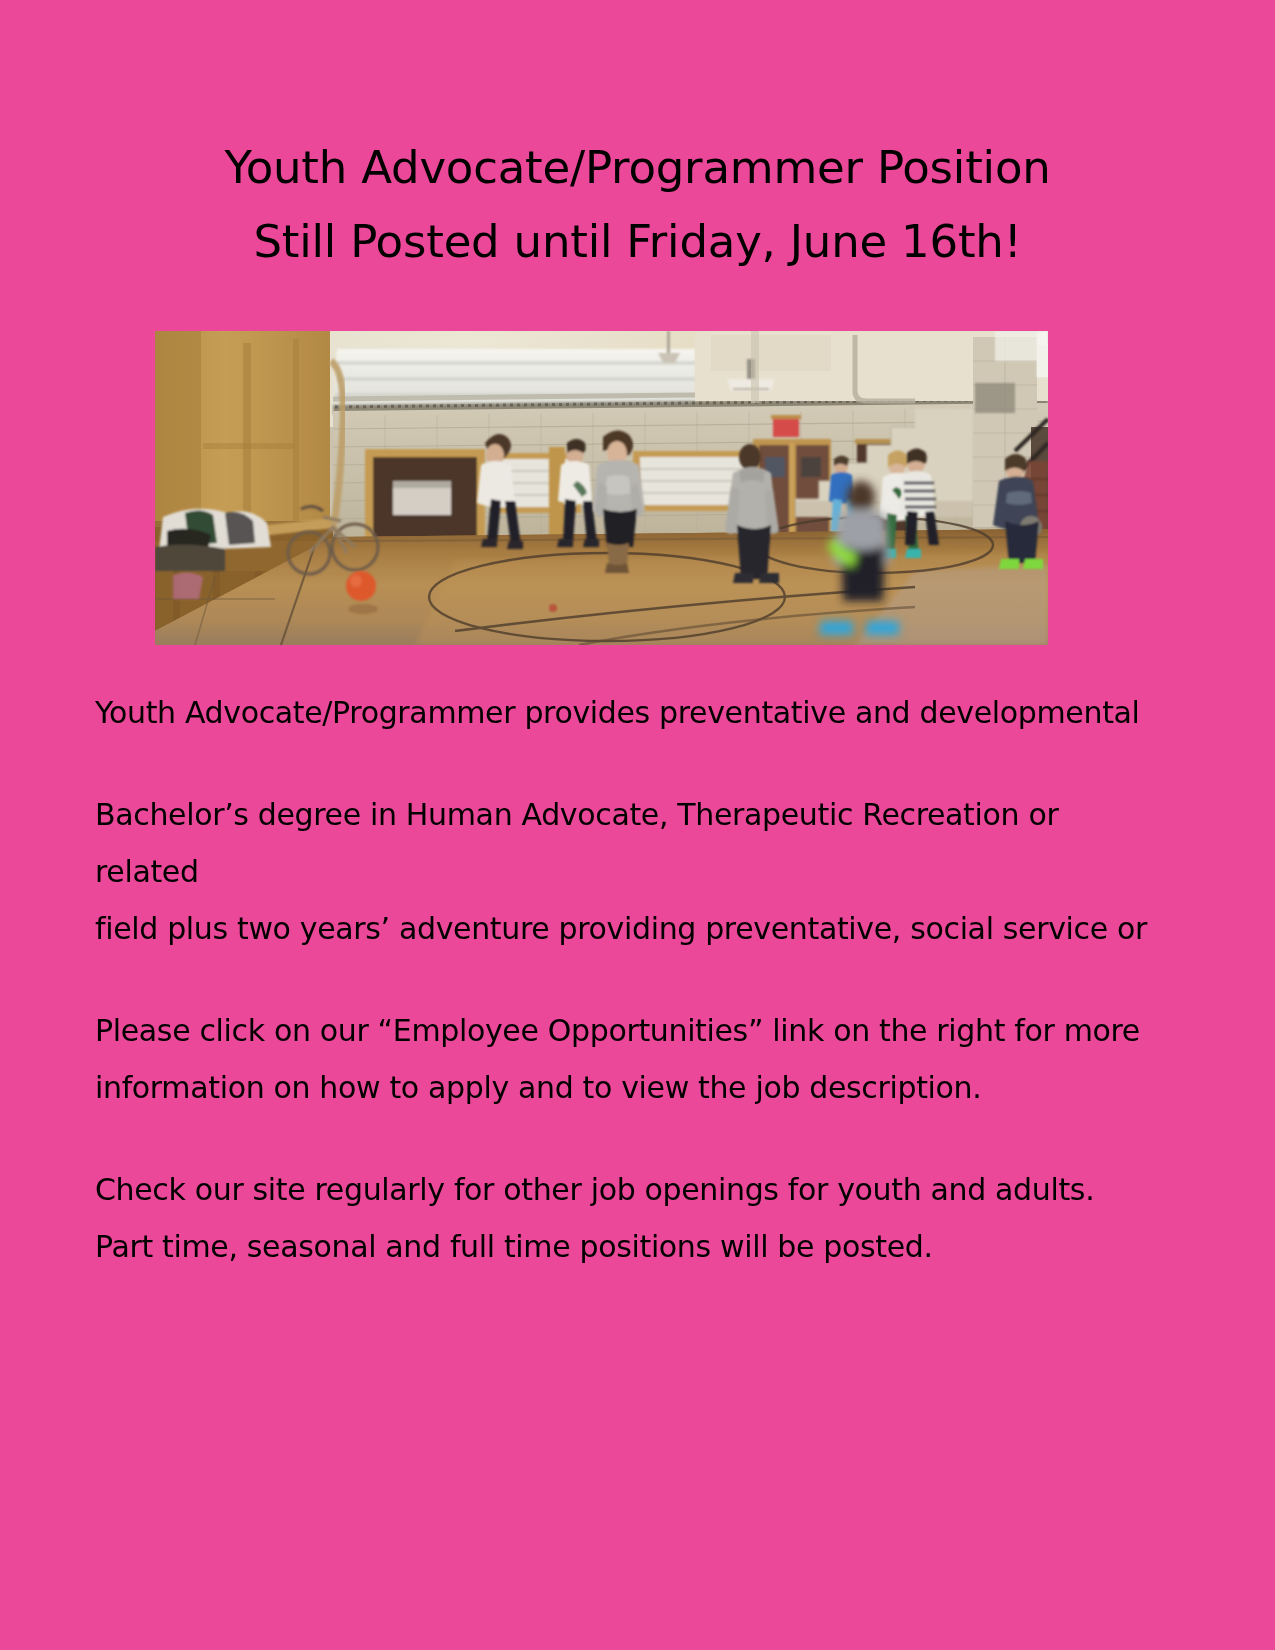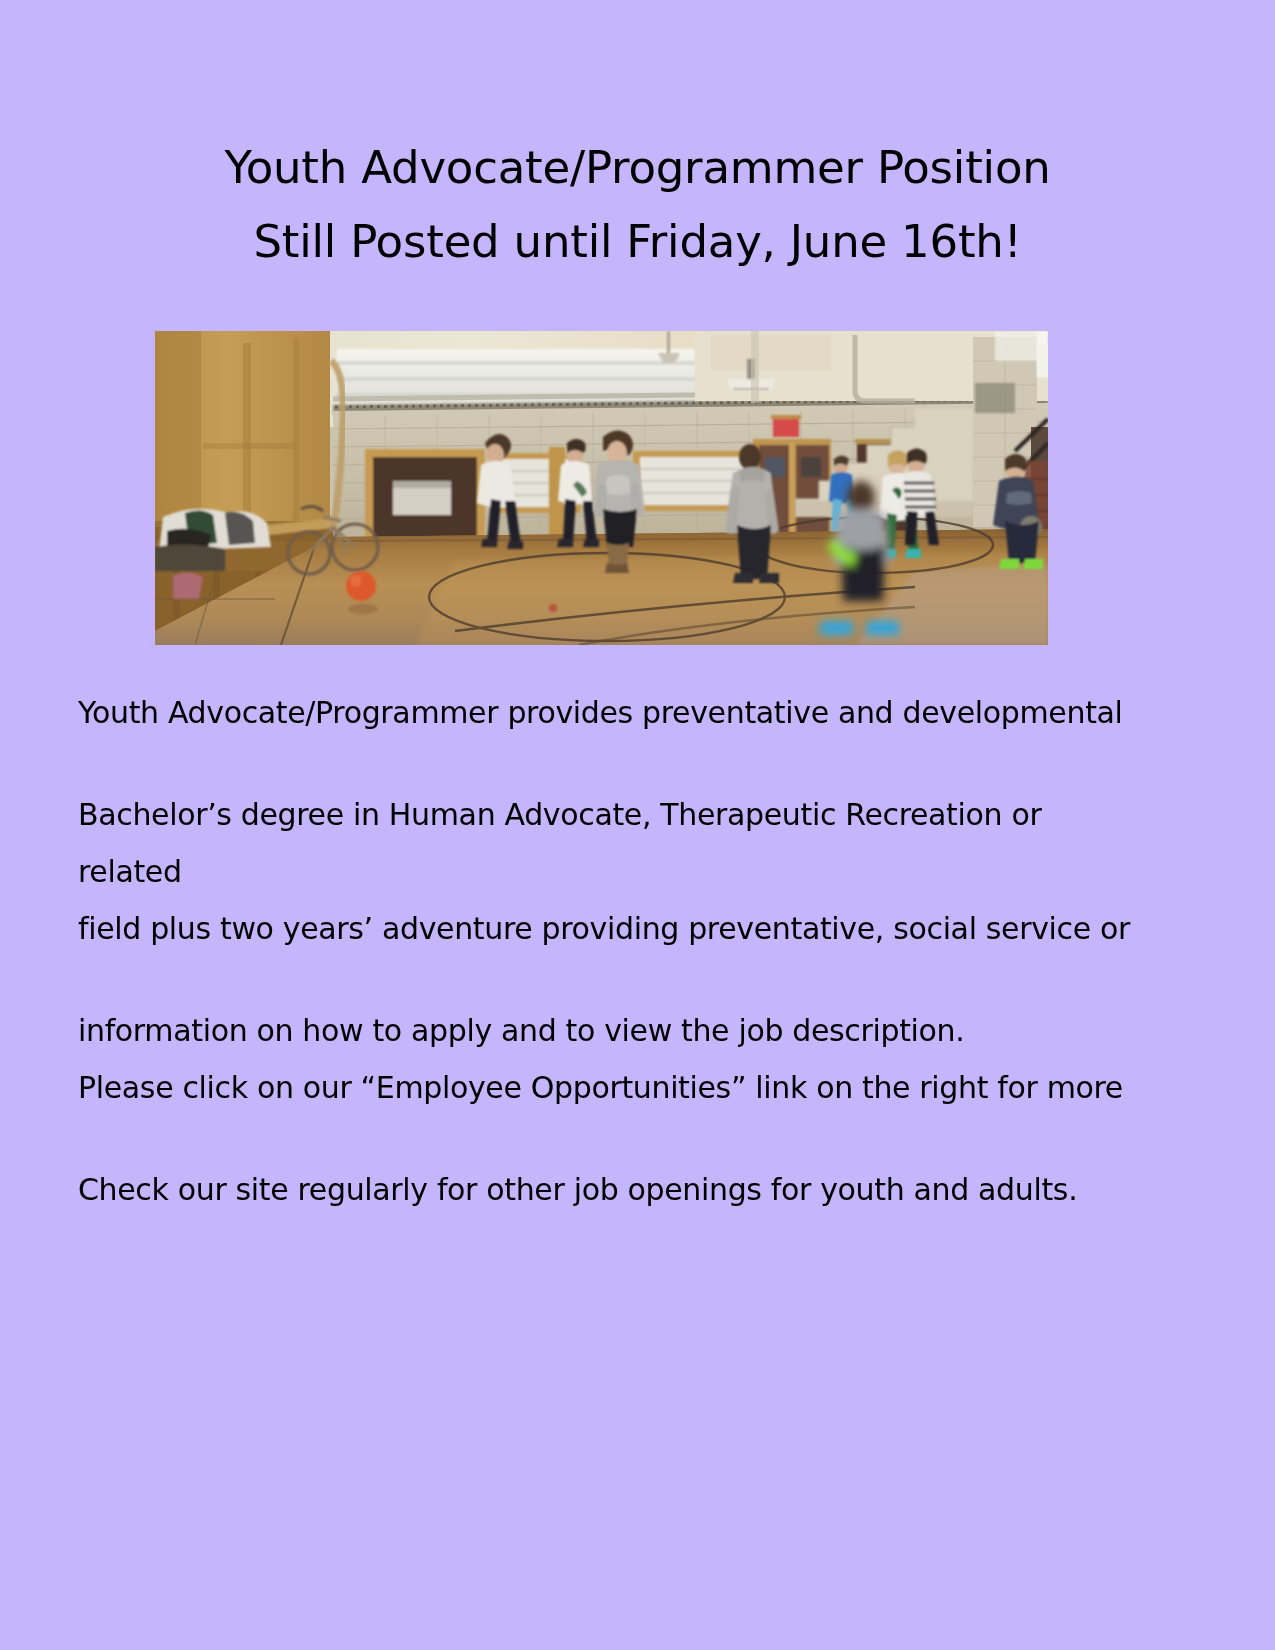--- a/index.html
+++ b/index.html
@@ -12,21 +12,21 @@
     height: 1650px;
     position: relative;
     font-family: "Liberation Sans", sans-serif;
     color: #000000;
     overflow: hidden;
   }
 
   .flyer {
     position: absolute;
     inset: 0;
-    background: #c4b5fd;
+    background: #ec4899;
     text-decoration: underline;
   }
 
   
   .heading-block {
     position: absolute;
     top: 131px;
     left: 0;
     width: 1275px;
     text-align: center;
@@ -59,21 +59,21 @@
     left: 78px;
     top: 684px;
     width: 1070px;
   }
   .para {
     font-family: "DejaVu Sans", sans-serif;
     font-size: 30px;
     font-weight: 400;
     line-height: 57px;
     color: #000;
-    margin: 0 0 45px 0;
+    margin: 0 0 45px 17px;
     letter-spacing: -0.35px;
   }
   .para:last-child { margin-bottom: 0; }
   .para .ln { display: block; }
 </style>
 </head>
 <body>
 
 <div class="flyer">
 
@@ -1008,23 +1008,24 @@
     <p class="para">
       <span class="ln">Youth Advocate/Programmer provides preventative and developmental</span>
     </p>
 
     <p class="para">
       <span class="ln">Bachelor’s degree in Human Advocate, Therapeutic Recreation or related</span>
       <span class="ln">field plus two years’ adventure providing preventative, social service or</span>
     </p>
 
     <p class="para">
+      <span class="ln">Please click on our “Employee Opportunities” link on the right for more</span>
       <span class="ln">information on how to apply and to view the job description.</span>
-      <span class="ln">Please click on our “Employee Opportunities” link on the right for more</span>
     </p>
 
     <p class="para">
       <span class="ln">Check our site regularly for other job openings for youth and adults.</span>
+      <span class="ln">Part time, seasonal and full time positions will be posted.</span>
     </p>
 
   </div>
 
 </div>
 
 </body></html>

